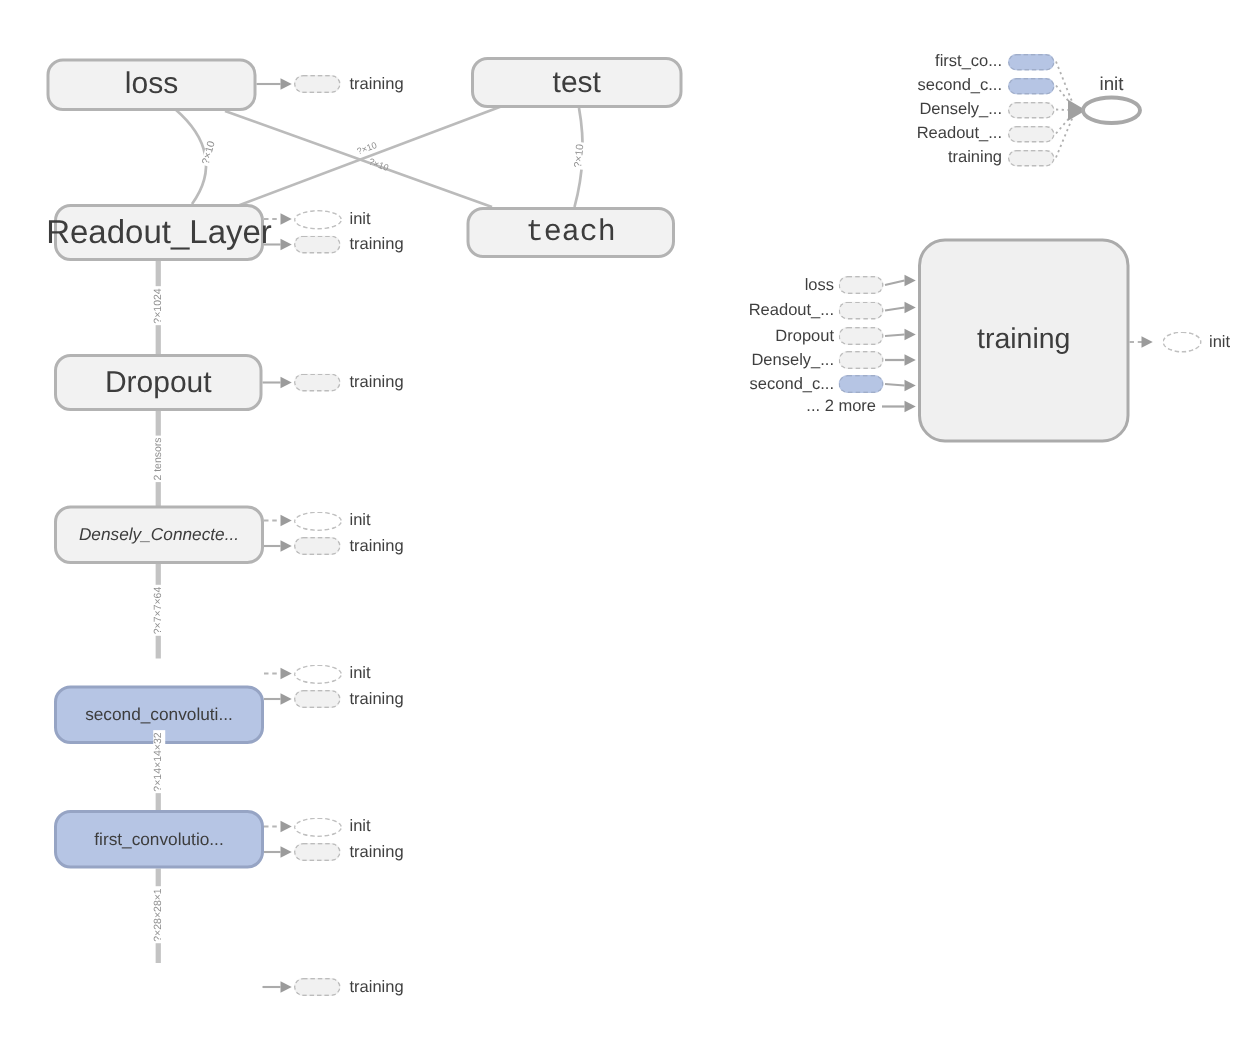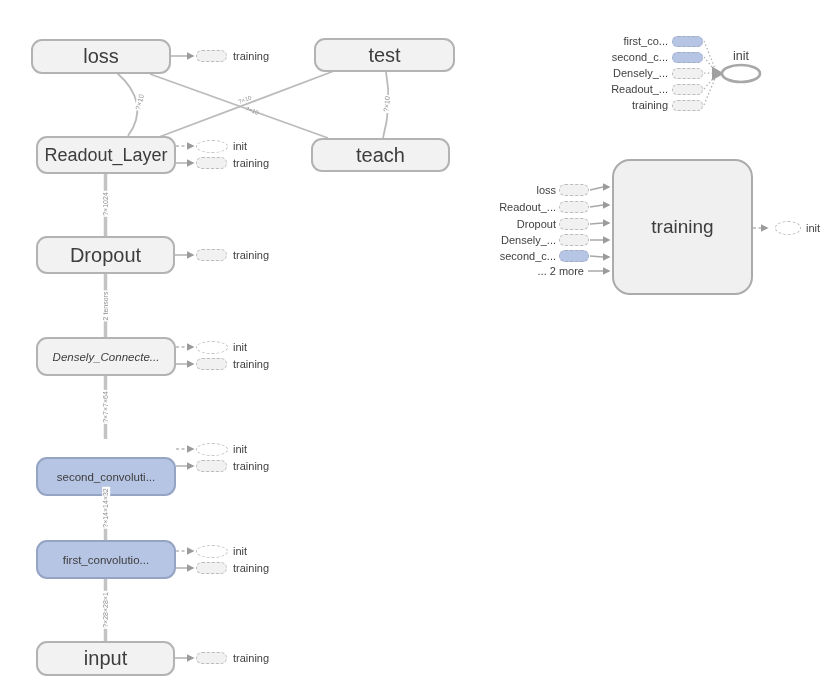--- a/index.html
+++ b/index.html
@@ -5,21 +5,21 @@
   html,body { margin:0; padding:0; background:#ffffff; }
   .canvas { position:relative; width:838px; height:696px; background:#ffffff;
             font-family:"Liberation Sans", sans-serif; overflow:hidden; }
   svg.edges { position:absolute; left:0; top:0; }
 
   .node { position:absolute; display:flex; align-items:center; justify-content:center;
           background:#f2f2f2; border:2px solid #b3b3b3; border-radius:11px;
           color:#3d3d3d; box-sizing:border-box; cursor:pointer; white-space:nowrap; }
   .node.blue { background:#b6c5e4; border-color:#96a4c4; }
   .node.big   { font-size:20px; }
-  .node.mid   { font-size:18px; }
+  .node.mid   { font-size:22px; }
   .node.small { font-size:11.5px; }
   .node.block { border-radius:18px; font-size:19px; background:#f0f0f0; border-color:#ababab; }
 
   .stub { position:absolute; box-sizing:border-box; cursor:pointer; }
   .stub.pill { width:31px; height:12px; border:1.2px dashed #bcbcbc; border-radius:7px; background:#f1f1f1; }
   .stub.pill.blue { background:#b6c5e4; border-color:#9fadc9; }
   .stub.oval { width:32px; height:13px; border:1.2px dashed #c0c0c0; border-radius:50%; background:#ffffff; }
 
   .lbl  { position:absolute; font-size:11px; color:#3f3f3f; transform:translateY(-50%); white-space:nowrap; }
   .rlbl { position:absolute; font-size:11px; color:#3f3f3f; transform:translateY(-50%);
@@ -116,37 +116,34 @@
 
   <div class="node big" style="left:31px;top:39px;width:140px;height:35px;">
     <span>loss</span>
   </div>
   <div class="node big" style="left:314px;top:38px;width:141px;height:34px;">
     <span>test</span>
   </div>
   <div class="node mid" style="left:36px;top:136px;width:140px;height:38px;">
     <span>Readout_Layer</span>
   </div>
-  <div class="node big" style="left:311px;top:138px;width:139px;height:34px;">
+  <div class="node big" style="left:311px;top:138px;width:139px;height:34px;font-family:Liberation Mono, monospace;">
     <span>teach</span>
   </div>
   <div class="node big" style="left:36px;top:236px;width:139px;height:38px;">
     <span>Dropout</span>
   </div>
   <div class="node small" style="left:36px;top:337px;width:140px;height:39px;font-style:italic;">
     <span>Densely_Connecte...</span>
   </div>
   <div class="node small blue" style="left:36px;top:438px;width:140px;height:39px;margin-top:19px;">
     <span>second_convoluti...</span>
   </div>
   <div class="node small blue" style="left:36px;top:540px;width:140px;height:39px;text-align:right;">
     <span>first_convolutio...</span>
-  </div>
-  <div class="node big" style="left:36px;top:641px;width:139px;height:35px;">
-    <span>input</span>
   </div>
 
   <div class="stub pill" style="left:196px;top:50px;"></div>
   <div class="lbl" style="left:233px;top:56px;">training</div>
 
   <div class="stub oval" style="left:196px;top:139.5px;"></div>
   <div class="lbl" style="left:233px;top:146px;">init</div>
   <div class="stub pill" style="left:196px;top:157px;"></div>
   <div class="lbl" style="left:233px;top:163px;">training</div>
 

